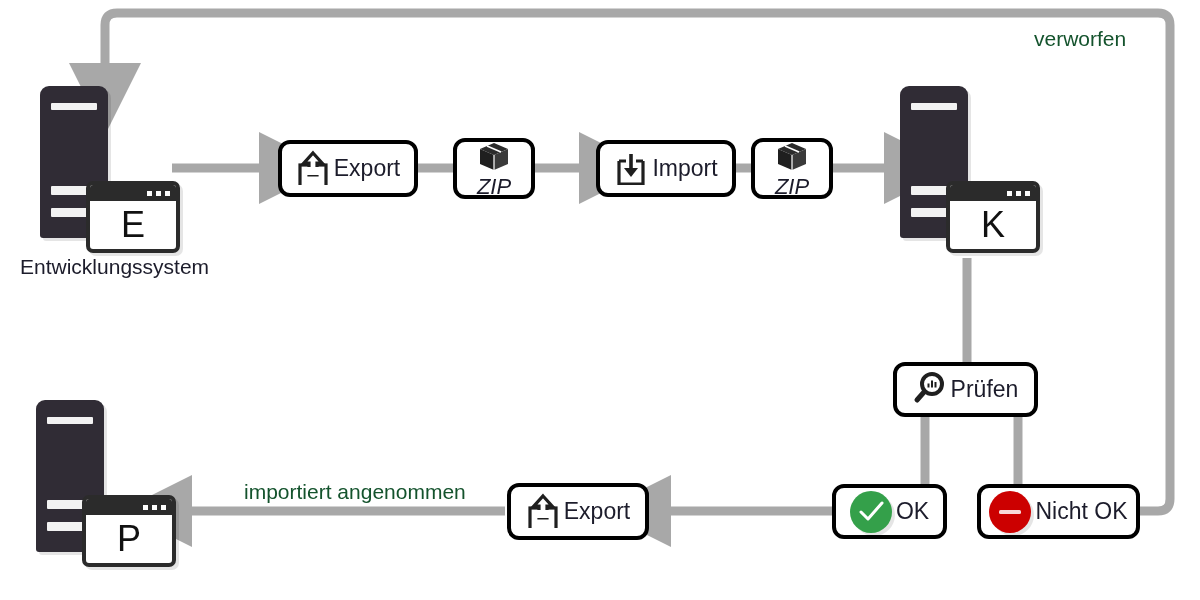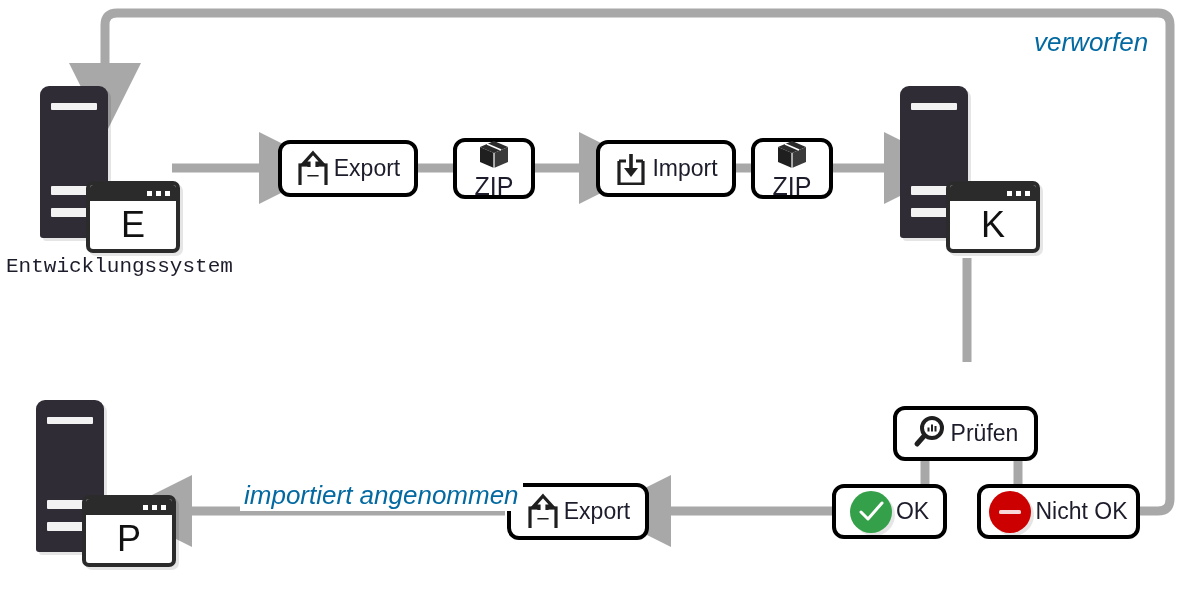--- a/index.html
+++ b/index.html
@@ -35,21 +35,21 @@
     line-height: 1;
     white-space: nowrap;
   }
   .node.zip {
     flex-direction: column;
     justify-content: center;
     gap: 0px;
     padding: 4px 0 2px 0;
     align-items: center;
   }
-  .node.zip .nlabel { font-size: 25px; }
+  .node.zip .nlabel { font-size: 22px; font-style: italic; }
 
   
   .server { position: absolute; z-index: 4; }
   .tower {
     position: absolute;
     left: 0; top: 0;
     width: 68px; height: 152px;
     background: #302c35;
     border-radius: 9px 9px 3px 3px;
     box-shadow: 3px 3px 0 rgba(0,0,0,0.10);
@@ -92,27 +92,26 @@
     position: absolute;
     font-size: 21px;
     color: #1c1c2b;
     white-space: nowrap;
     z-index: 6;
   }
 
   
   .edge-label {
     position: absolute;
-    font-size: 26px;
-    color: #0369a1;
+    font-size: 21px;
+    color: #14532d;
     white-space: nowrap;
     z-index: 6;
     background: #ffffff;
     padding: 0 4px;
-    font-style: italic;
   }
 
   
   .ic { display:block; flex: 0 0 auto; }
   .circle-ic { border-radius: 50%; position: relative; box-shadow: 3px 3px 0 rgba(0,0,0,0.10); }
 </style>
 </head>
 <body>
 
 <div id="stage">
@@ -156,21 +155,21 @@
     </div>
     <div class="win" style="left:46px; top:95px;">
       <div class="titlebar">
         <i></i>
           <i></i>
           <i></i>
       </div>
       <div class="letter">E</div>
     </div>
   </div>
-  <div class="sys-caption" style="left:6px; top:255px;font-family:Liberation Mono, monospace;">Entwicklungssystem</div>
+  <div class="sys-caption" style="left:20px; top:255px;">Entwicklungssystem</div>
 
   <div class="node" style="left:278px; top:140px; width:140px; height:57px;">
     <span class="ic">
       <svg width="34" height="36" viewBox="0 0 34 36">
         <g transform="translate(3,4)">
           <rect x="1" y="12" width="26" height="22" fill="#ffffff" stroke="#1f1f1f" stroke-width="3.2"></rect>
           <path d="M14,0 L23,10 L18,10 L18,22 L10,22 L10,10 L5,10 Z" fill="#ffffff" stroke="#1f1f1f" stroke-width="3.2" stroke-linejoin="miter"></path>
           <rect x="6" y="14" width="16" height="8" fill="#ffffff" stroke="none"></rect>
         </g>
       </svg>
@@ -231,21 +230,21 @@
     <div class="win" style="left:46px; top:95px;">
       <div class="titlebar">
         <i></i>
           <i></i>
           <i></i>
       </div>
       <div class="letter">K</div>
     </div>
   </div>
 
-  <div class="node" style="left:893px; top:362px; width:145px; height:55px;margin-top:44px;">
+  <div class="node" style="left:893px; top:362px; width:145px; height:55px;">
     <span class="ic">
       <svg width="34" height="34" viewBox="0 0 34 34">
         <circle cx="19" cy="13" r="10" fill="#ffffff" stroke="#1f1f1f" stroke-width="4"></circle>
         <g fill="#1f1f1f">
           <rect x="14.5" y="12.5" width="2" height="4"></rect>
           <rect x="18" y="9.5" width="2" height="7"></rect>
           <rect x="21.5" y="11" width="2" height="5.5"></rect>
         </g>
         <path d="M11.5,20.5 L4,29" stroke="#1f1f1f" stroke-width="5" stroke-linecap="round"></path>
       </svg>

